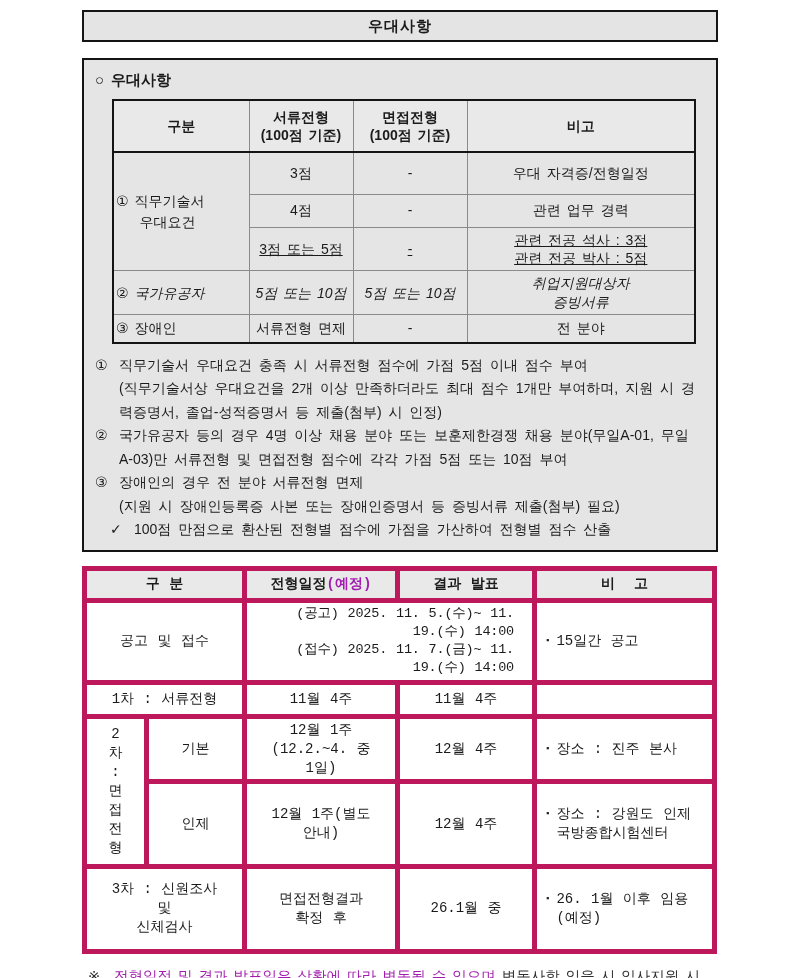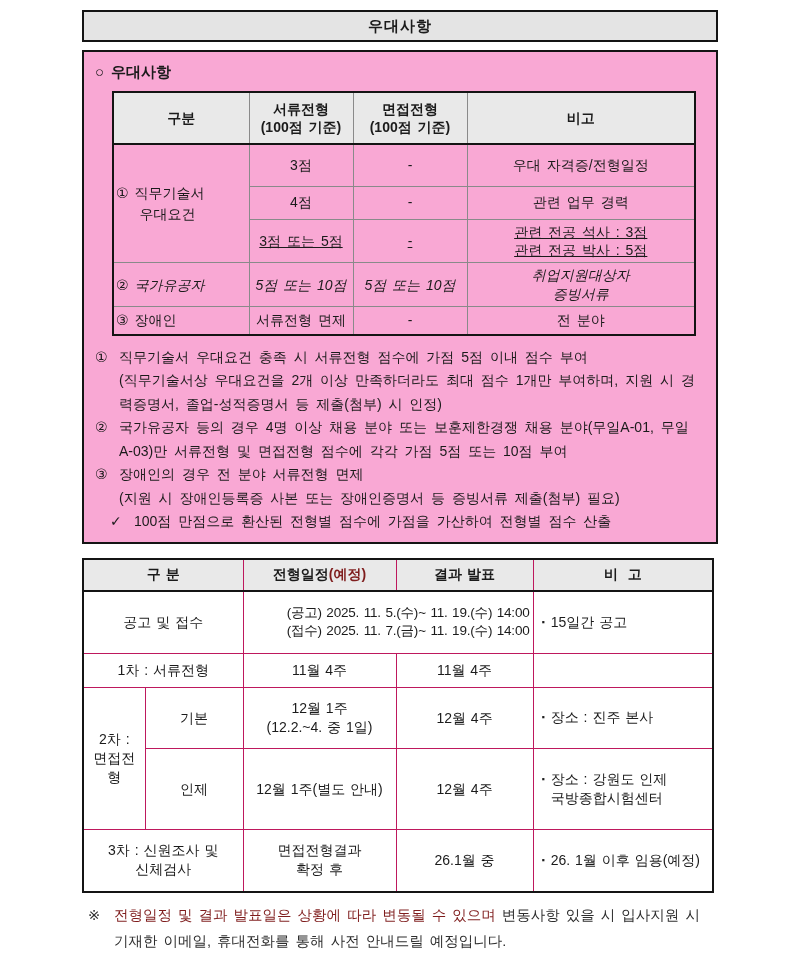--- a/index.html
+++ b/index.html
@@ -21,23 +21,23 @@
     text-align: center;
     font-weight: bold;
     font-size: 15px;
     line-height: 28px;
     letter-spacing: 1px;
   }
 
   
   .main-box {
     border: 2px solid #141414;
-    margin-top: 8px;
+    margin-top: 16px;
     padding: 9px 0 8px 0;
-    background: #f9a8d4;
+    background: #e5e5e5;
   }
   .heading { font-weight: bold; font-size: 15px; padding: 2px 12px 9px 11px; }
   .heading .circle { font-weight: normal; margin-right: 7px; }
 
   table { border-collapse: collapse; table-layout: fixed; }
 
   
   .t1 {
     margin-left: 28px;
     width: 582px;
@@ -87,46 +87,47 @@
   }
 
   
   .t2 {
     margin-top: 14px;
     width: 630px;
     border: 2px solid #141414;
     font-size: 14px;
   }
   .t2 th, .t2 td {
-    border: 1px solid #be185d;
+    border: 5px solid #be185d;
     text-align: center;
     vertical-align: middle;
     white-space: pre-line;
-    padding: 2px 3px;
+    padding: 2px 18px;
     line-height: 1.35;
     word-spacing: 1px;
+    font-family: Liberation Mono, monospace;
   }
   .t2 thead th {
     background: #e9e9e9;
     border-bottom: 2px solid #141414;
     font-weight: bold;
     height: 32px;
   }
   .t2 .sh1 { height: 54px; margin-top: 20px; }
   .t2 .sh2 { height: 34px; }
   .t2 .sh3 { height: 48px; }
   .t2 .sh4 { height: 46px; }
   .t2 .sh5 { height: 44px; }
   .t2 .date-cell { font-size: 13.5px; letter-spacing: -0.2px; text-align: right; }
   .t2 .note-cell { text-align: left; padding-left: 8px; }
   .t2 .note-flex { display: flex; align-items: flex-start; text-align: left; }
   .t2 .blt { font-size: 9px; line-height: 19px; margin-right: 6px; flex: none; }
   .t2 .note-body { white-space: pre-line; }
 
-  .blue { color: #7f1d1d; }
+  .blue { color: #a21caf; }
 
   
   .footer { margin-top: 9px; font-size: 14.5px; line-height: 1.8; color: #2e2e2e; padding-left: 6px; }
   .fnote { display: flex; }
   .fnote-marker { width: 26px; flex: none; }
   .fnote-text { flex: 1; word-spacing: 2px; }
 </style>
 </head>
 <body>
 

